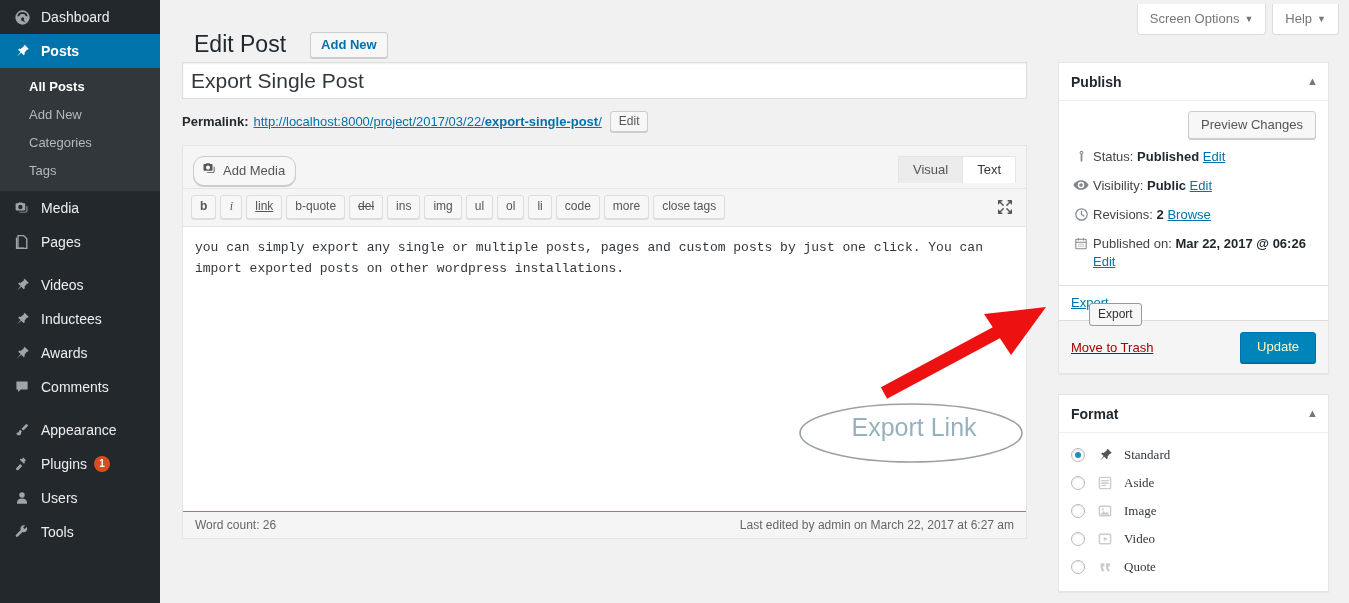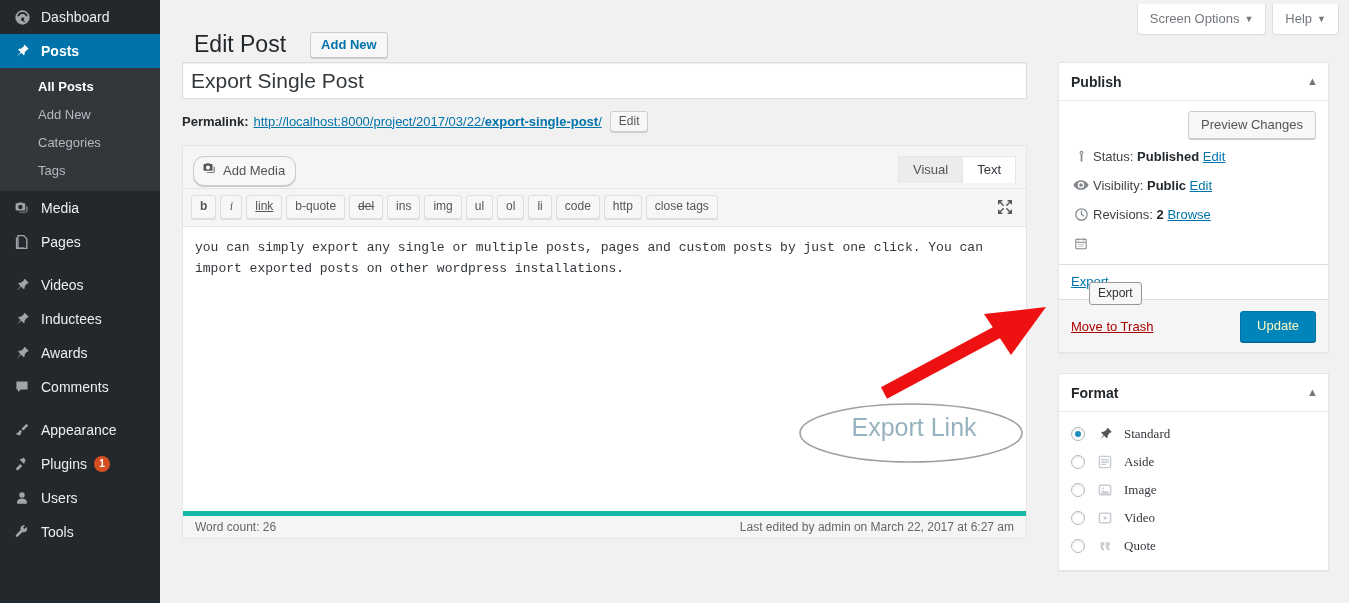--- a/index.html
+++ b/index.html
@@ -47,21 +47,21 @@
   .menu-sep { height: 9px; }
   .arrow-tip {
     position: absolute; right: -8px; top: 7px;
     width: 0; height: 0;
     border-top: 10px solid transparent;
     border-bottom: 10px solid transparent;
     border-left: 8px solid #0073aa;
   }
   #submenu {
     background: #32373c;
-    padding: 5px 0 6px 12px;
+    padding: 5px 0 6px 3px;
   }
   .submenu-item {
     display: block;
     padding: 6px 0 6px 26px;
     font-size: 13px;
     color: #b4b9be;
     cursor: pointer;
     line-height: 16px;
   }
   .submenu-item.current { color: #fff; font-weight: bold; }
@@ -264,21 +264,21 @@
     resize: none;
     padding: 10px 12px;
     font-family: "Liberation Mono", monospace;
     font-size: 13px;
     line-height: 21px;
     color: #32373c;
     background: #fff;
   }
   #post-status-info {
     background: #f5f5f5;
-    border-top: 5px solid #14b8a6;
+    border-top: 1px solid #14b8a6;
     display: flex;
     justify-content: space-between;
     align-items: center;
     padding: 5px 12px 6px;
     font-size: 12px;
     color: #666;
     height: 27px;
   }
 
   
@@ -624,21 +624,21 @@
               <button class="ed_button i">i</button>
               <button class="ed_button lnk">link</button>
               <button class="ed_button ">b-quote</button>
               <button class="ed_button del">del</button>
               <button class="ed_button ">ins</button>
               <button class="ed_button ">img</button>
               <button class="ed_button ">ul</button>
               <button class="ed_button ">ol</button>
               <button class="ed_button ">li</button>
               <button class="ed_button ">code</button>
-              <button class="ed_button ">http</button>
+              <button class="ed_button ">more</button>
               <button class="ed_button ">close tags</button>
             </div>
           <span id="dfw-toggle">
             <svg width="18" height="18" viewBox="0 0 20 20" fill="none" stroke="currentColor" stroke-width="1.6" stroke-linecap="round">
               <path d="M3 3 L8 8 M3 3 L3 6.5 M3 3 L6.5 3"></path>
               <path d="M17 3 L12 8 M17 3 L17 6.5 M17 3 L13.5 3"></path>
               <path d="M3 17 L8 12 M3 17 L3 13.5 M3 17 L6.5 17"></path>
               <path d="M17 17 L12 12 M17 17 L17 13.5 M17 17 L13.5 17"></path>
             </svg>
           </span>
@@ -705,20 +705,25 @@
               <span class="mp-link">Browse</span>
             </span>
           </div>
 
           <div class="misc-pub">
             <span class="mp-icon">
               <svg width="14" height="15" viewBox="0 0 20 20" fill="none" stroke="currentColor" stroke-width="1.5">
                   <rect x="2.6" y="4" width="14.8" height="13.4" rx="1"></rect>
                   <path d="M2.6 8.2h14.8M6.4 2.4v3.2M13.6 2.4v3.2M6.4 11h1.4M9.3 11h1.4M12.2 11h1.4M6.4 14h1.4M9.3 14h1.4M12.2 14h1.4"></path>
                 </svg>
+            </span>
+            <span>
+              <span>Published on:</span>
+              <b>Mar 22, 2017 @ 06:26</b>
+              <span class="mp-link">Edit</span>
             </span>
           </div>
         </div>
 
         <div id="export-row">
           <span id="export-link">Export</span>
         </div>
 
         <div id="major-publishing">
           <div id="export-tooltip">Export</div>

